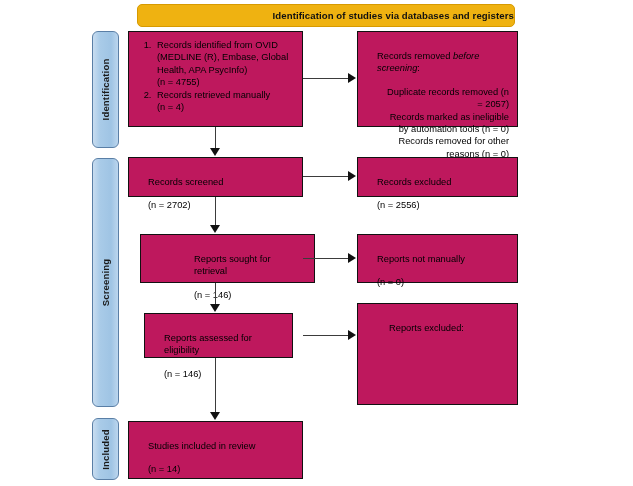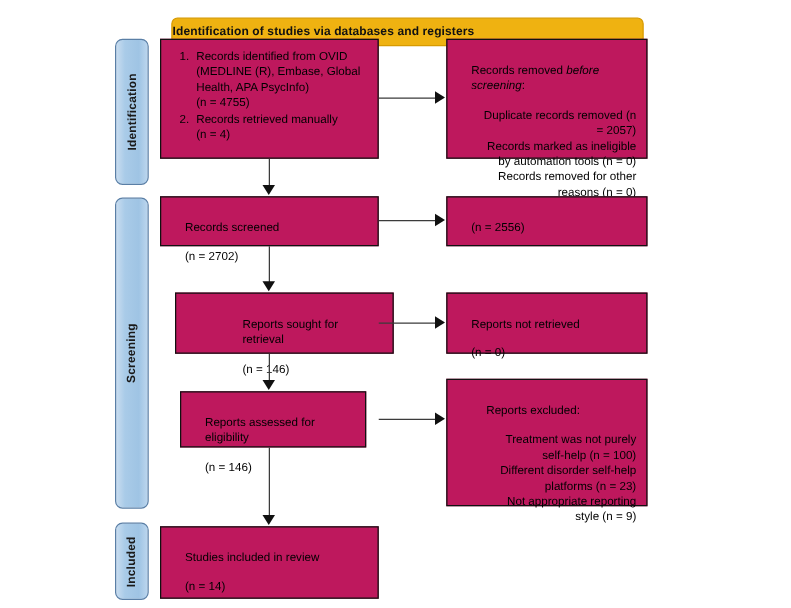--- a/index.html
+++ b/index.html
@@ -16,29 +16,29 @@
     width: 633px;
     height: 486px;
     background: #ffffff;
     overflow: hidden;
   }
 
   
   .banner {
     position: absolute;
     left: 137px;
-    top: 14px;
+    top: 4px;
     width: 378px;
     height: 23px;
     background: #EFB211;
     border: 1px solid #D79A00;
     border-radius: 5px;
     display: flex;
     align-items: center;
-    justify-content: flex-start;
+    justify-content: flex-end;
     box-sizing: border-box;
   }
   .banner-text {
     font-size: 9.6px;
     font-weight: bold;
     color: #111111;
     letter-spacing: 0.1px;
     white-space: nowrap;
   }
 
@@ -199,45 +199,41 @@
       <li>Records removed for other reasons (n = 0)</li>
     </ul>
   </div>
 
   <div class="box" id="box-screened">
     <p>Records screened</p>
     <p>(n = 2702)</p>
   </div>
 
   <div class="box" id="box-excluded">
+    <p>Records excluded</p>
     <p>(n = 2556)</p>
   </div>
 
   <div class="box" id="box-sought">
     <p>Reports sought for retrieval</p>
     <p>(n = 146)</p>
   </div>
 
   <div class="box" id="box-notretrieved">
-    <p>Reports not retrieved</p>
+    <p>Reports not manually</p>
     <p>(n = 0)</p>
   </div>
 
   <div class="box" id="box-assessed">
     <p>Reports assessed for eligibility</p>
     <p>(n = 146)</p>
   </div>
 
   <div class="box" id="box-repexcluded">
     <p>Reports excluded:</p>
-    <ul class="sublist">
-      <li>Treatment was not purely self-help (n = 100)</li>
-      <li>Different disorder self-help platforms (n = 23)</li>
-      <li>Not appropriate reporting style (n = 9)</li>
-    </ul>
   </div>
 
   <div class="box" id="box-included">
     <p>Studies included in review</p>
     <p>(n = 14)</p>
   </div>
 
   <div class="hline" id="conn-h1"></div>
   <div class="arrow-right" id="arrow-h1"></div>
   <div class="hline" id="conn-h2"></div>

